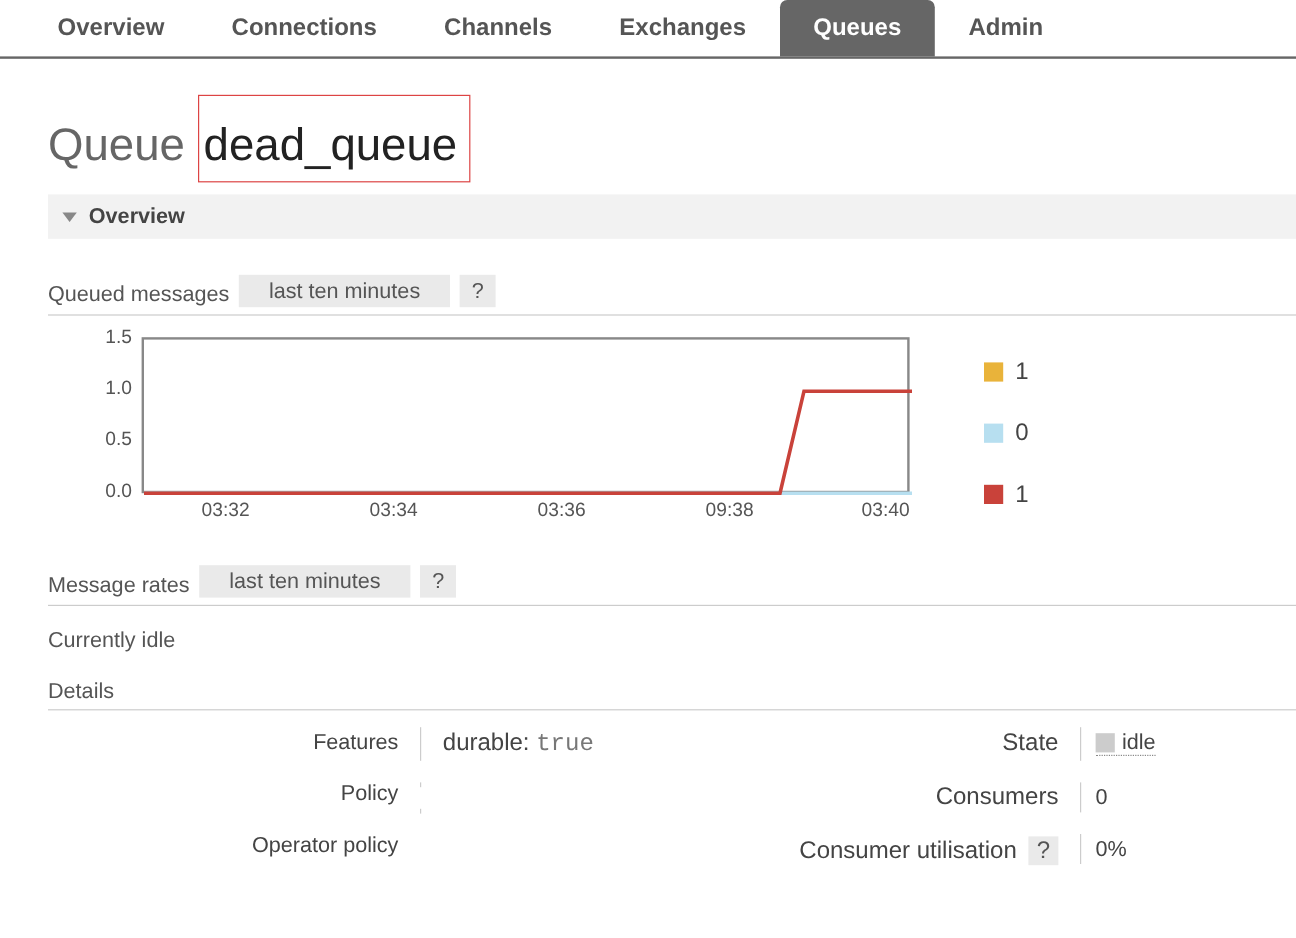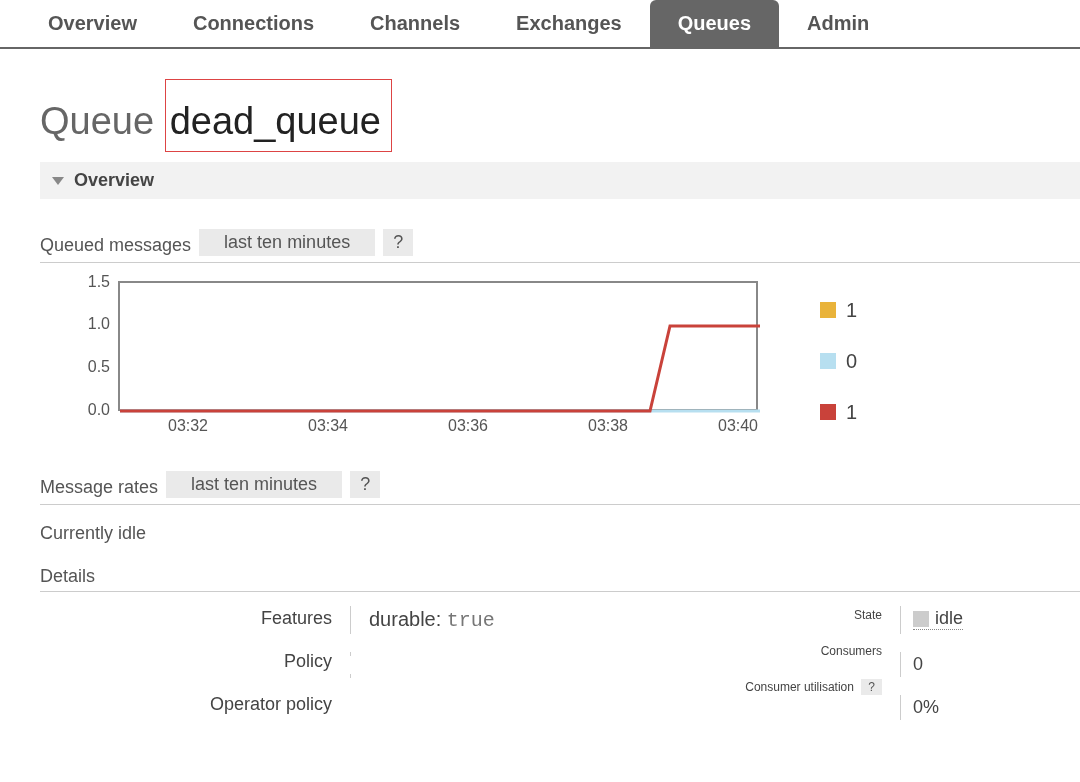--- a/index.html
+++ b/index.html
@@ -189,21 +189,21 @@
       padding: 2px 18px;
       font-size: 20px;
       color: #444;
       border-left: 1px solid #ccc;
       min-width: 280px;
     }
     .detail-label2 {
       text-align: right;
       padding: 2px 18px 2px 0;
       color: #444;
-      font-size: 12px;
+      font-size: 20px;
       min-width: 270px;
     }
     .detail-value2 {
       padding: 2px 12px;
       font-size: 18px;
       color: #444;
       border-left: 1px solid #ccc;
     }
     .mono { font-family: "Courier New", monospace; color: #777; }
     .idle-val {
@@ -248,21 +248,21 @@
     <div class="chart-area">
 
       <div class="y-label" style="top:-8px">1.5</div>
       <div class="y-label" style="top:34px">1.0</div>
       <div class="y-label" style="top:77px">0.5</div>
       <div class="y-label" style="top:120px">0.0</div>
 
       <div class="x-label" style="left:148px">03:32</div>
       <div class="x-label" style="left:288px">03:34</div>
       <div class="x-label" style="left:428px">03:36</div>
-      <div class="x-label" style="left:568px">03:38</div>
+      <div class="x-label" style="left:568px">09:38</div>
       <div class="x-label" style="left:698px">03:40</div>
       <div class="chart-plot">
         <svg class="chart-line" width="640" height="130">
 
           <polyline points="0,128 640,128" stroke="#b7dff0" stroke-width="3" fill="none"></polyline>
 
           <polyline points="0,128 530,128 550,43 640,43" stroke="#c9423a" stroke-width="3" fill="none"></polyline>
         </svg>
       </div>
     </div>

